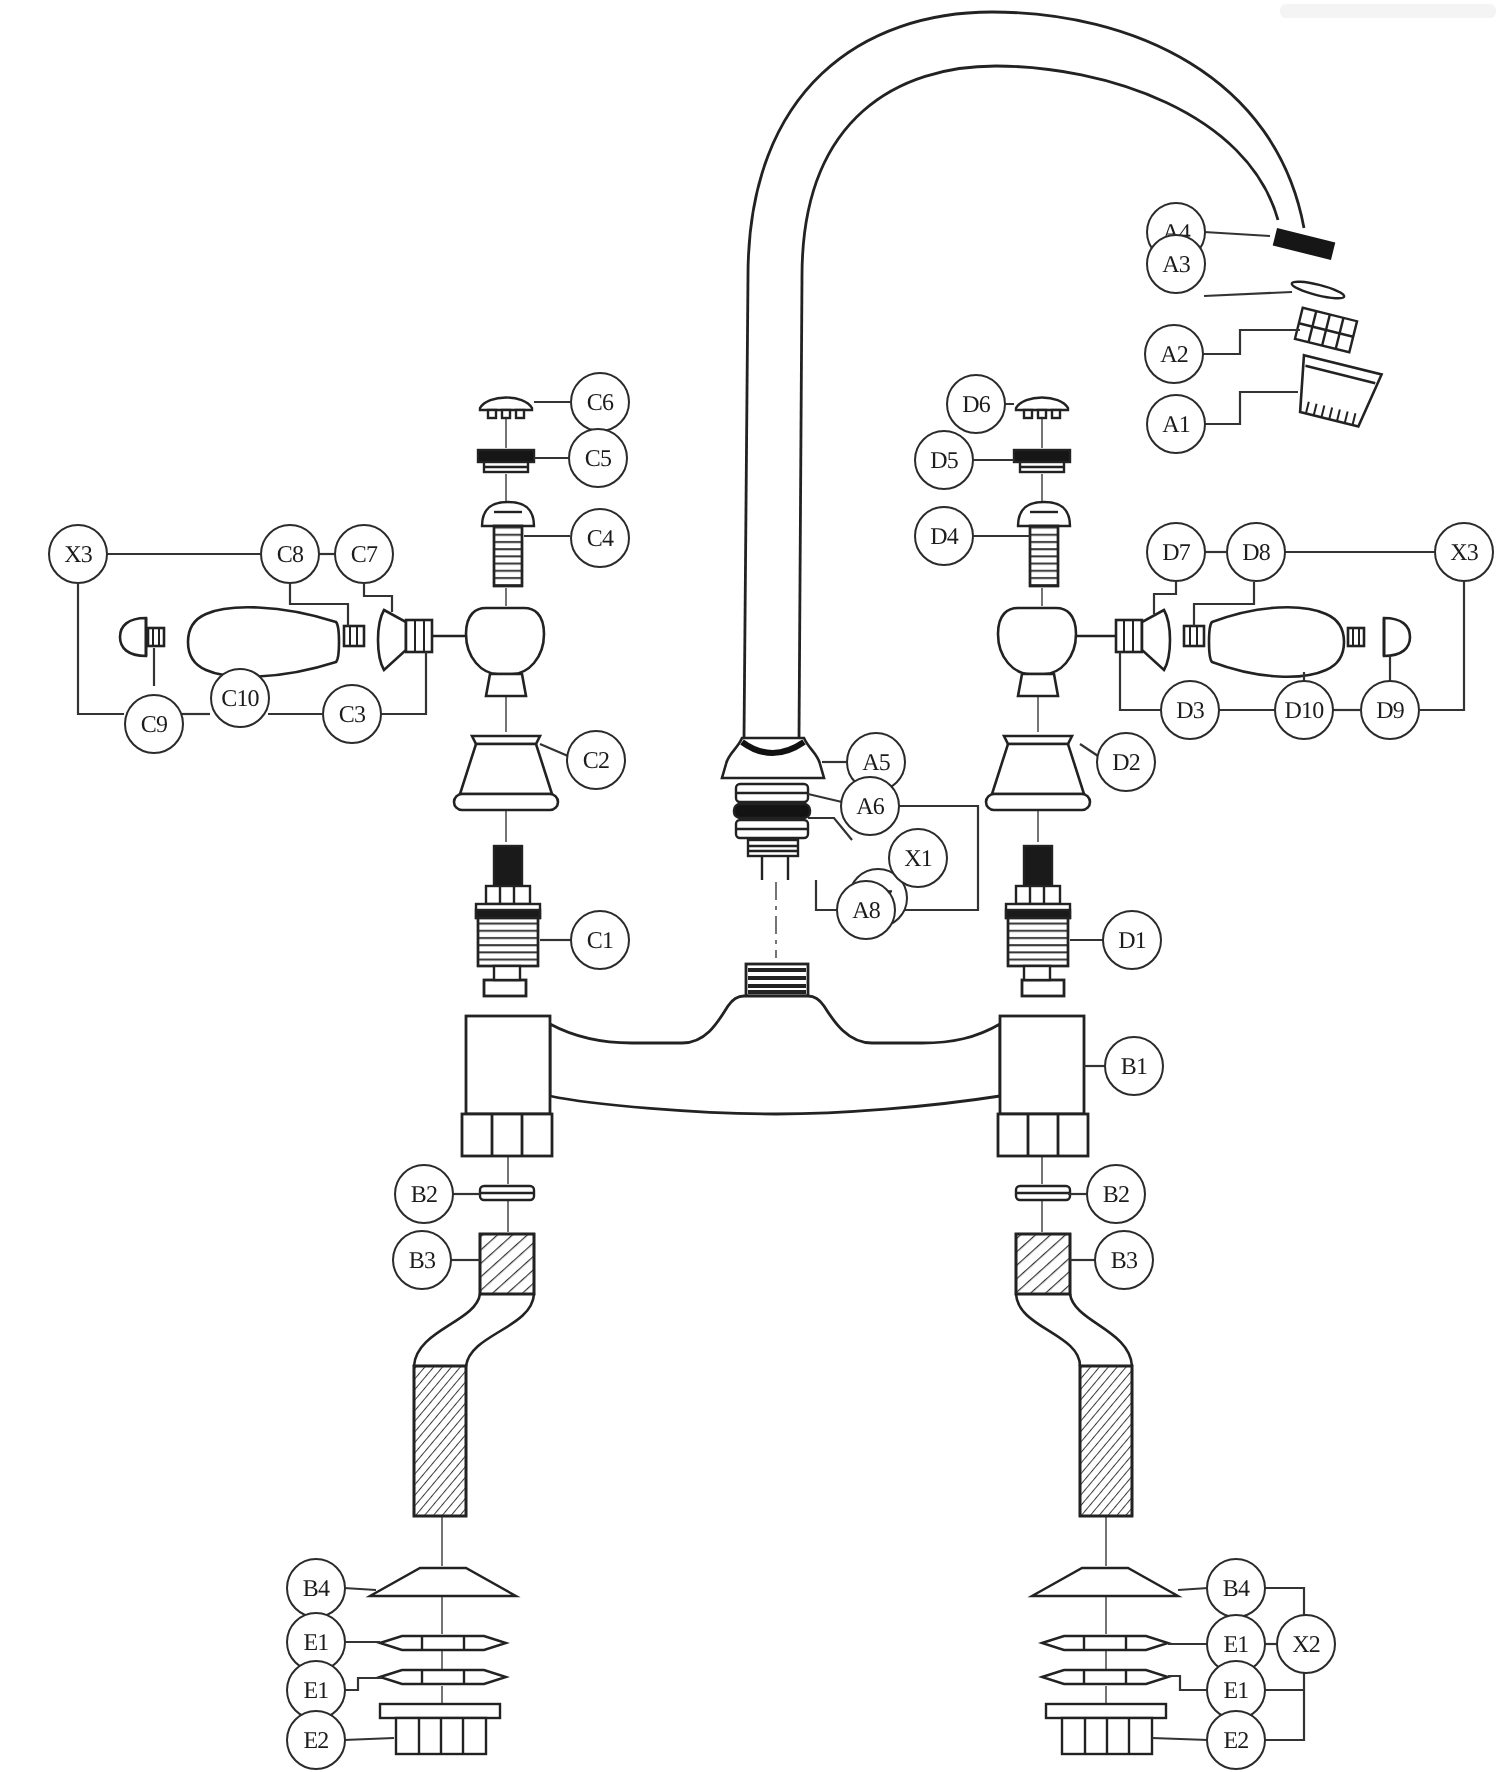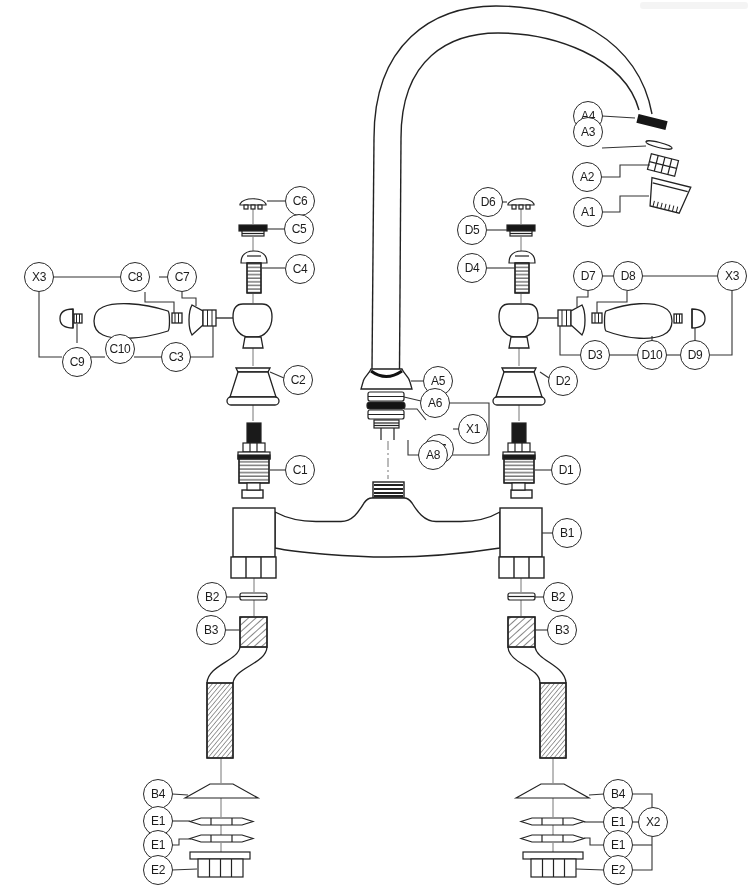--- a/index.html
+++ b/index.html
@@ -1,17 +1,17 @@
 <!DOCTYPE html>
 <html><head>
 <meta charset="utf-8">
 <style>
   html,body{margin:0;padding:0;background:#fff;}
   .stage{position:relative;width:756px;height:886px;background:#fff;overflow:hidden;
-         font-family:Liberation Sans, sans-serif;}
+         font-family:Liberation Serif, serif;}
   .stage svg{position:absolute;left:0;top:0;}
   .callout{position:absolute;width:30px;height:30px;margin-left:-15px;margin-top:-15px;
            border:1.5px solid #2b2b2b;border-radius:50%;background:#fff;box-sizing:border-box;
            display:flex;align-items:center;justify-content:center;
            color:#1c1c1c;font-size:12px;line-height:1;letter-spacing:-0.4px;z-index:3;}
   .watermark{position:absolute;left:640px;top:2px;width:108px;height:7px;
              background:rgba(100,100,100,0.07);border-radius:3px;z-index:1;}
 </style>
 </head>
 <body>
@@ -357,21 +357,21 @@
   <div class="callout" style="left:472px;top:230px">
       <span>D5</span>
     </div>
   <div class="callout" style="left:472px;top:268px">
       <span>D4</span>
     </div>
 
   <div class="callout" style="left:39px;top:277px">
       <span>X3</span>
     </div>
-  <div class="callout" style="left:135px;top:277px">
+  <div class="callout" style="left:145px;top:277px">
       <span>C8</span>
     </div>
   <div class="callout" style="left:182px;top:277px">
       <span>C7</span>
     </div>
   <div class="callout" style="left:588px;top:276px">
       <span>D7</span>
     </div>
   <div class="callout" style="left:628px;top:276px">
       <span>D8</span>
@@ -401,21 +401,21 @@
 
   <div class="callout" style="left:438px;top:381px">
       <span>A5</span>
     </div>
   <div class="callout" style="left:435px;top:403px">
       <span>A6</span>
     </div>
   <div class="callout" style="left:439px;top:449px">
       <span>A7</span>
     </div>
-  <div class="callout" style="left:473px;top:429px">
+  <div class="callout" style="left:459px;top:429px">
       <span>X1</span>
     </div>
   <div class="callout" style="left:433px;top:455px">
       <span>A8</span>
     </div>
 
   <div class="callout" style="left:298px;top:380px">
       <span>C2</span>
     </div>
   <div class="callout" style="left:563px;top:381px">

